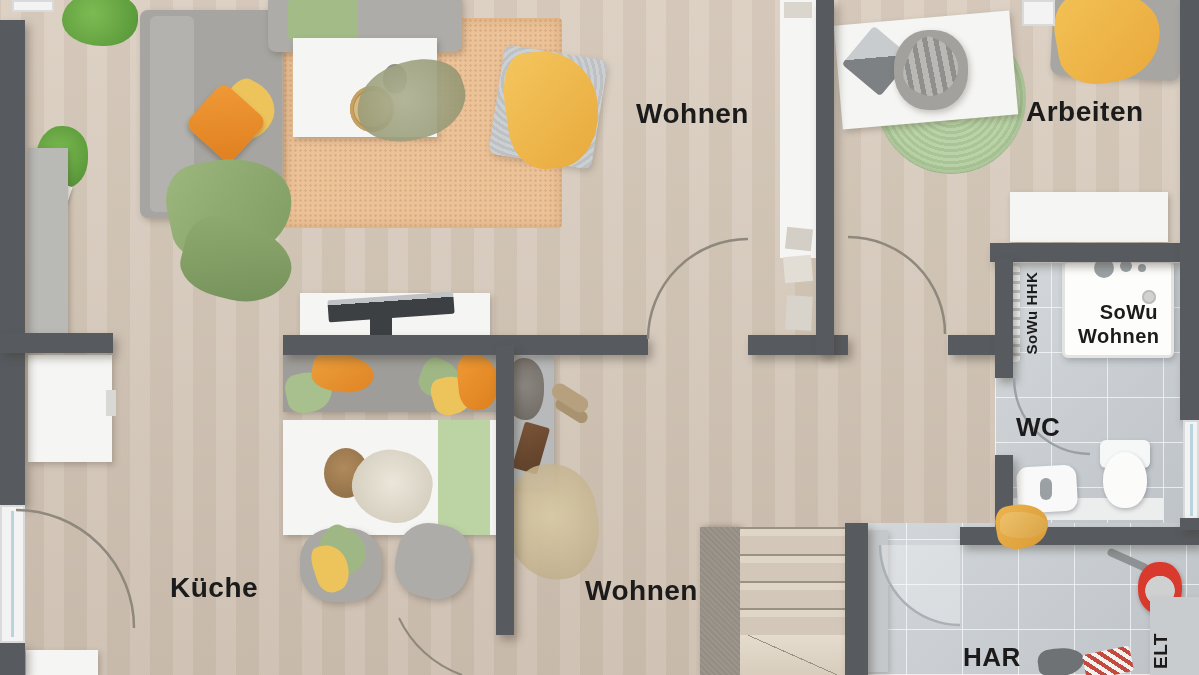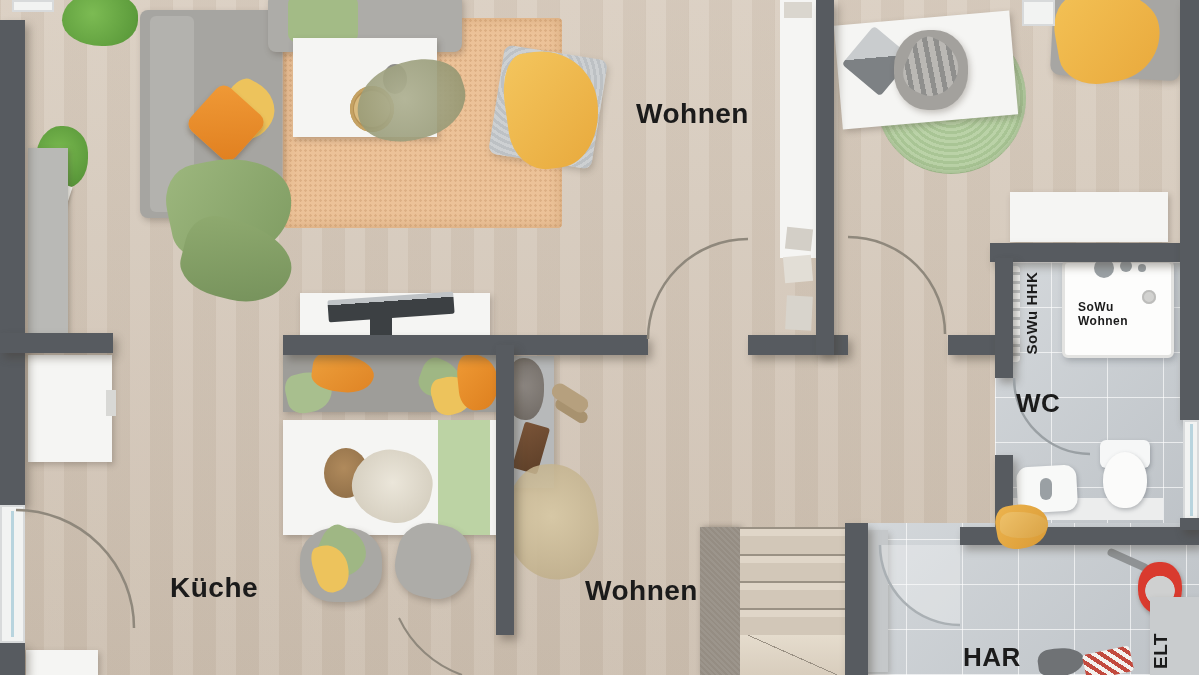--- a/index.html
+++ b/index.html
@@ -20,21 +20,21 @@
       repeating-linear-gradient(90deg, rgba(255,255,255,.65) 0 1px, transparent 1px 56px),
       linear-gradient(135deg, rgba(255,255,255,.18), rgba(90,95,105,.12));
   }
   .wall{background:#575b60;box-shadow:4px 5px 9px rgba(66,58,48,.38);}
   .whitef{background:#f5f5f3;box-shadow:2px 3px 6px rgba(80,70,58,.30);}
   .grayf{background:#a6a5a1;box-shadow:2px 3px 6px rgba(80,70,58,.30);}
   .lgrayf{background:#c2c5c7;box-shadow:2px 3px 6px rgba(80,70,58,.25);}
   .lbl{color:#1b1b1b;font-weight:700;letter-spacing:.5px;white-space:nowrap;}
   .lbl-big{font-size:28px;}
   .lbl-med{font-size:26px;}
-  .lbl-sm{font-size:12px;line-height:1.2;text-align:left;}
+  .lbl-sm{font-size:20px;line-height:1.2;text-align:right;}
   .v-rot{transform:rotate(-90deg);transform-origin:center;text-align:center;}
   .rug-orange{
     background-color:#ecc298;
     background-image:radial-gradient(rgba(186,136,88,.30) 1px, transparent 1.5px);
     background-size:5px 5px;border-radius:4px;box-shadow:inset 0 0 14px rgba(170,120,70,.35);
   }
   .rug-green{
     background:repeating-radial-gradient(circle at 50% 50%, #bad2a7 0 3px, #a9c595 3px 6px);
     border-radius:50%;box-shadow:inset 0 0 10px rgba(90,110,70,.35);
   }
@@ -183,23 +183,24 @@
     <path d="M 960 545 L 880 545 A 80 80 0 0 0 960 625 Z" fill="rgba(255,255,255,0.28)" stroke="none"></path>
     <path d="M 648 339 A 100 100 0 0 1 748 239" fill="none" stroke="#8f887c" stroke-width="2.5"></path>
     <path d="M 848 237 A 97 97 0 0 1 945 334" fill="none" stroke="#8f887c" stroke-width="2.5"></path>
     <path d="M 16 510 A 118 118 0 0 1 134 628" fill="none" stroke="#8f887c" stroke-width="2.5"></path>
     <path d="M 1014 378 A 76 76 0 0 0 1090 454" fill="none" stroke="#9aa0a4" stroke-width="2.5"></path>
     <path d="M 880 545 A 80 80 0 0 0 960 625" fill="none" stroke="#aab0b4" stroke-width="2.5"></path>
     <path d="M 399 618 A 110 110 0 0 0 462 675" fill="none" stroke="#8f887c" stroke-width="2"></path>
   </svg>
 
   <div class="abs lbl lbl-big z-lbl" style="left:636px;top:98px;">Wohnen</div>
+  <div class="abs lbl lbl-big z-lbl" style="left:1026px;top:96px;">Arbeiten</div>
   <div class="abs lbl lbl-big z-lbl" style="left:170px;top:572px;">Küche</div>
   <div class="abs lbl lbl-big z-lbl" style="left:585px;top:575px;">Wohnen</div>
-  <div class="abs lbl lbl-med z-lbl" style="left:1016px;top:388px;text-align:center;">WC</div>
+  <div class="abs lbl lbl-med z-lbl" style="left:1016px;top:412px;text-align:center;">WC</div>
   <div class="abs lbl lbl-med z-lbl" style="left:963px;top:642px;">HAR</div>
   <div class="abs lbl z-lbl v-rot" style="left:976px;top:300px;width:120px;height:26px;font-size:15px;font-weight:700;">SoWu HHK</div>
   <div class="abs lbl lbl-sm z-lbl" style="left:1078px;top:300px;width:80px;">
     <div>SoWu</div>
     <div>Wohnen</div>
   </div>
   <div class="abs lbl z-lbl v-rot" style="left:1123px;top:638px;width:80px;height:26px;font-size:19px;font-weight:700;">ELT</div>
 
 </div>
 

